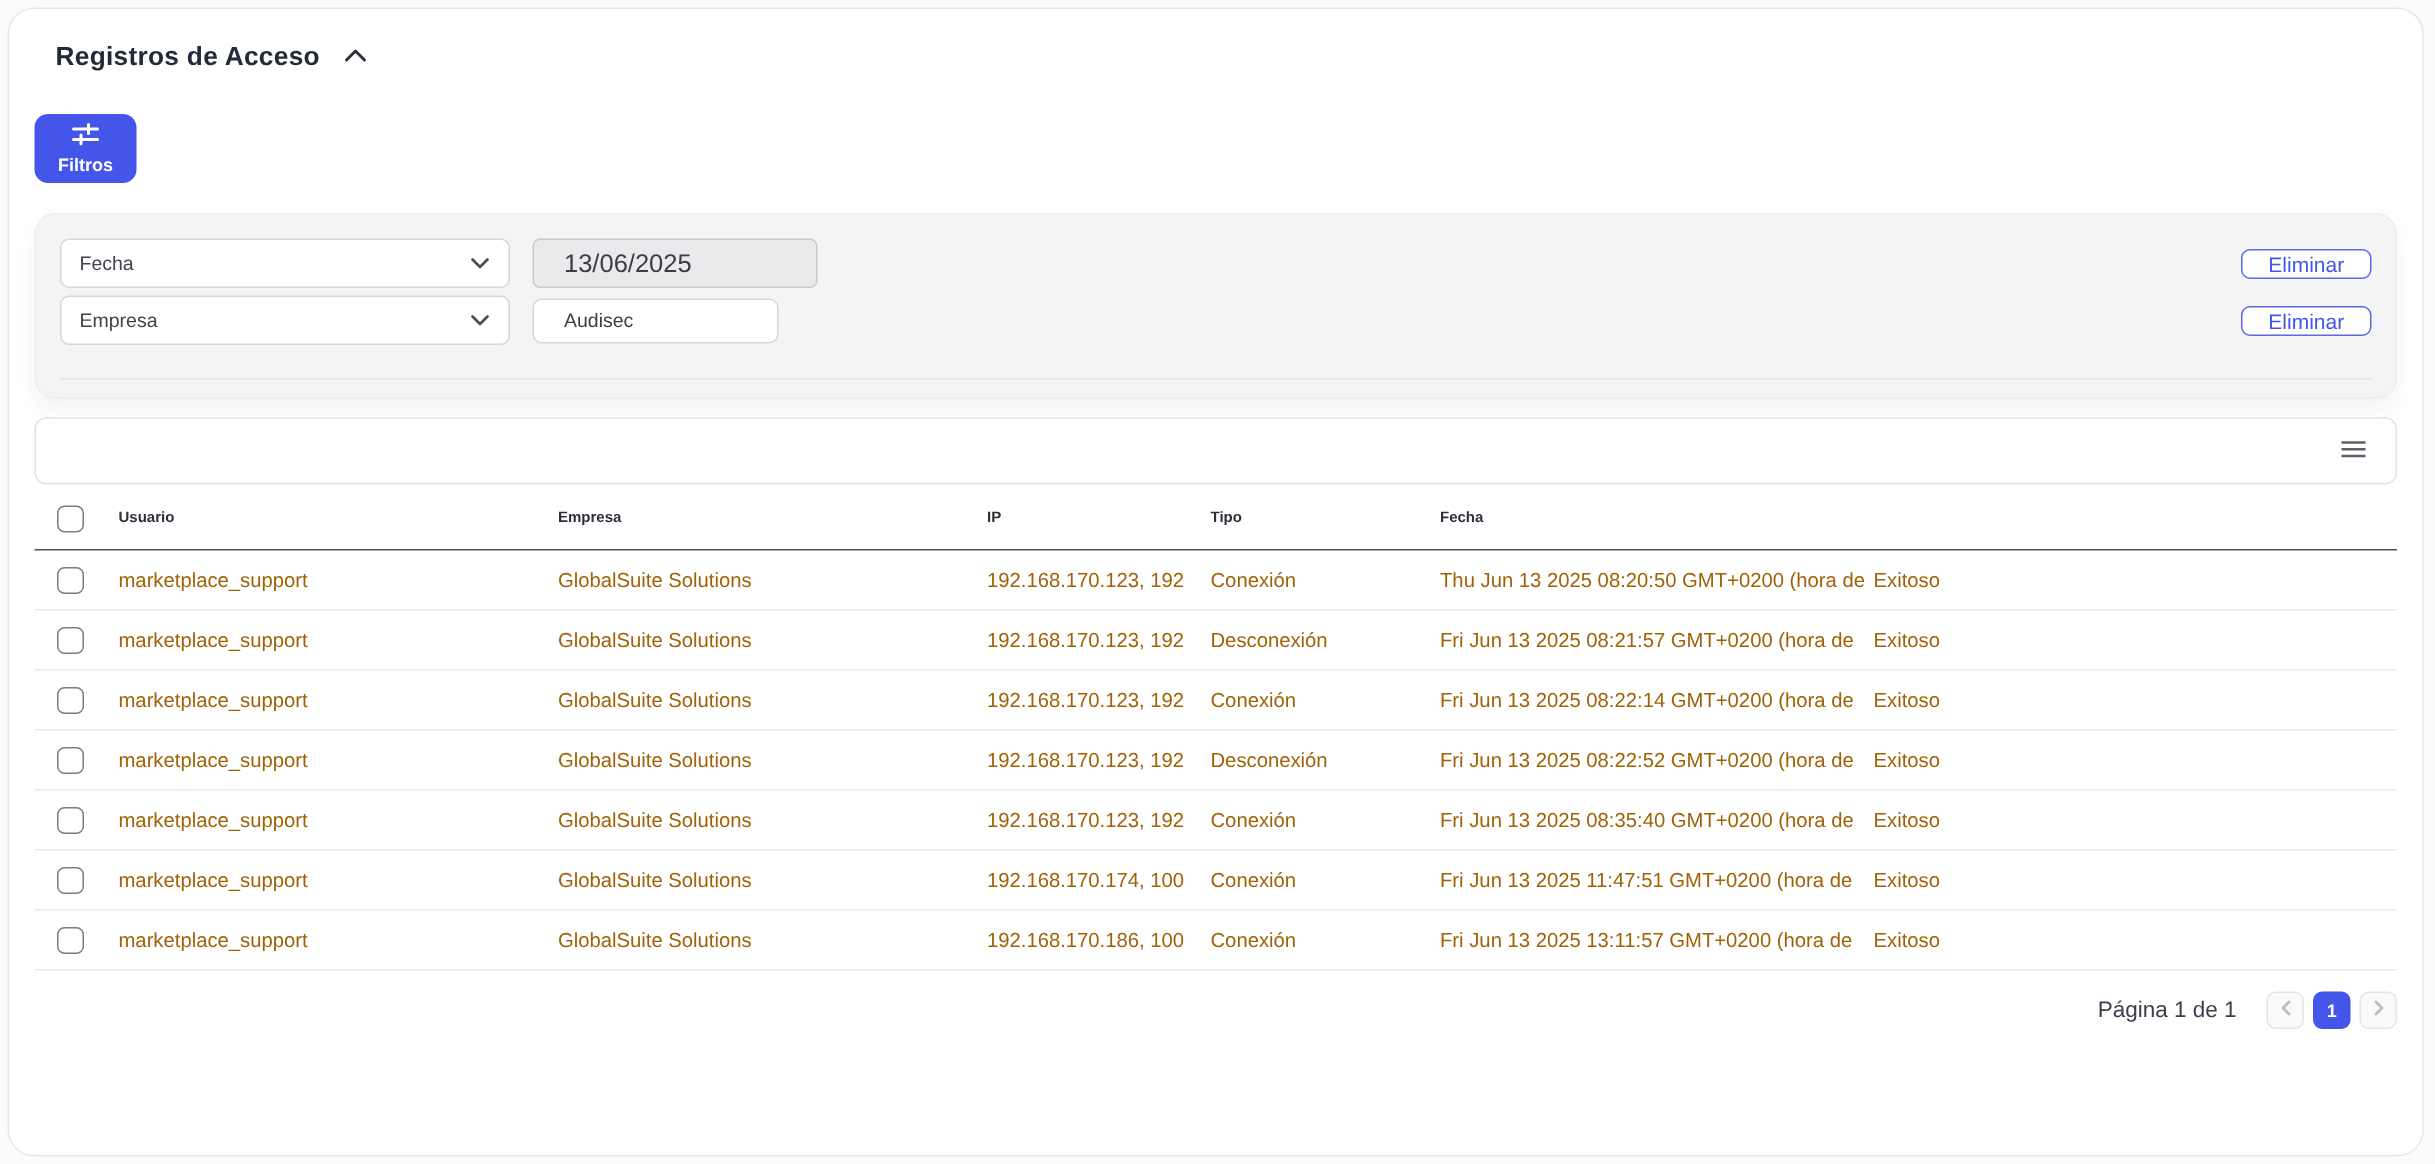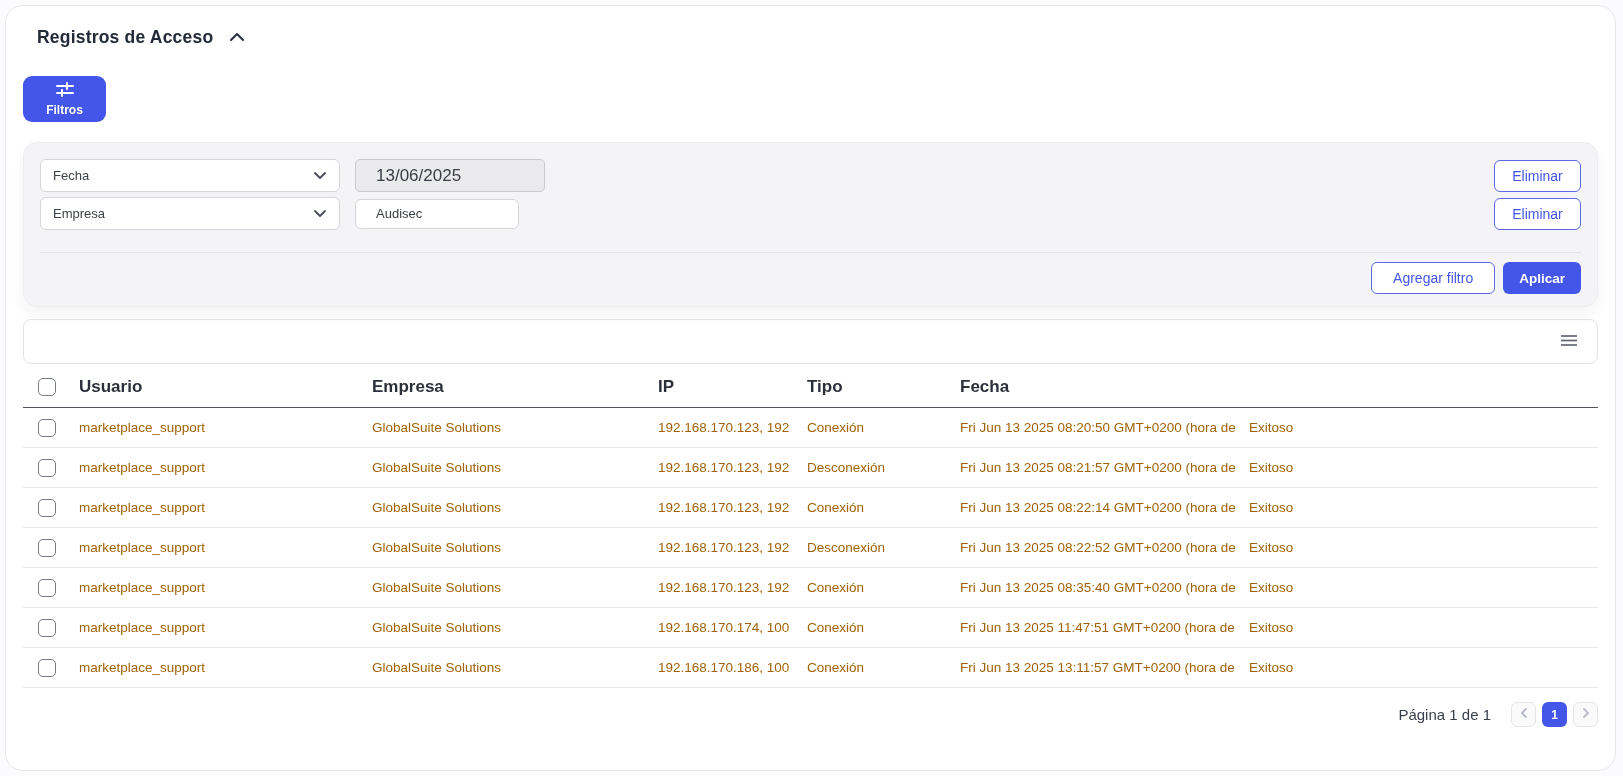--- a/index.html
+++ b/index.html
@@ -11,21 +11,21 @@
     padding:0 17px;
   }
 
   
   .title-row { display:flex; align-items:center; gap:14px; margin-top:21px; margin-left:14px; }
   .page-title { font-size:17.5px; font-weight:bold; color:#232a38; letter-spacing:.2px; }
   .collapse-btn { background:none; border:none; cursor:pointer; display:flex; align-items:center; padding:2px; }
 
   
   .filters-btn {
-    margin-top:28px; width:83px; height:46px; border:none; border-radius:9px;
+    margin-top:28px; width:68px; height:46px; border:none; border-radius:9px;
     background:#4356e9; color:#fff; display:flex; flex-direction:column;
     align-items:center; justify-content:center; gap:3px; cursor:pointer;
   }
   .filters-btn span { font-size:12px; font-weight:bold; }
 
   
   .filter-panel {
     margin-top:20px; background:#f4f4f6; border:1px solid #ededf0; border-radius:14px;
     padding:16px 16px 12px 16px; box-shadow:0 8px 14px rgba(30,34,60,.05);
   }
@@ -40,21 +40,21 @@
     height:33px; border-radius:5px; font-family:"Liberation Sans",sans-serif; color:#393d45;
     padding:0 20px; outline:none;
   }
   .val-date { width:190px; background:#eaeaec; border:1px solid #c9c9cd; font-size:17px; }
   .val-text { width:164px; height:30px; background:#fff; border:1px solid #d6d6da; font-size:13px; border-radius:6px; }
   .spacer { flex:1; }
   .btn-outline {
     background:#fff; border:1px solid #5b69e2; color:#4356e9; border-radius:6px;
     font-size:14px; font-family:"Liberation Sans",sans-serif; cursor:pointer;
   }
-  .btn-eliminar { width:87px; height:32px; }
+  .btn-eliminar { width:87px; height:20px; }
   .panel-divider { border:none; border-top:1px solid #e2e2e6; margin:22px 0 0 0; }
   .panel-actions { display:flex; justify-content:flex-end; align-items:center; gap:8px; margin-top:9px; }
   .btn-add { height:32px; padding:0 21px; }
   .btn-apply {
     height:32px; padding:0 16px; background:#4356e9; color:#fff; border:none; border-radius:6px;
     font-size:13.5px; font-weight:bold; font-family:"Liberation Sans",sans-serif; cursor:pointer;
   }
 
   
   .toolbar {
@@ -64,21 +64,21 @@
   .menu-btn { background:none; border:none; cursor:pointer; display:flex; padding:4px; }
 
   
   .table { margin-top:2px; }
   .trow, .thead {
     display:grid; grid-template-columns:56px 293px 286px 149px 153px 289px 1fr;
     align-items:center;
   }
   .thead { height:42px; border-bottom:1.5px solid #4e535f; }
   .trow { height:40px; border-bottom:1px solid #e9e9ec; }
-  .th { font-size:17px; font-weight:bold; color:#2c303a; }
+  .th { font-size:10px; font-weight:bold; color:#2c303a; }
   .tcell { font-size:13.5px; color:#a16207; white-space:nowrap; overflow:hidden; }
   .cb-cell { padding-left:15px; }
   .cbx {
     appearance:none; -webkit-appearance:none; width:18px; height:18px; background:#fff;
     border:1.5px solid #787d88; border-radius:5px; cursor:pointer; display:block;
   }
 
   
   .pagination { display:flex; align-items:center; justify-content:flex-end; gap:6px; margin-top:14px; }
   .page-info { font-size:15px; color:#3a3f4c; margin-right:14px; }
@@ -147,24 +147,20 @@
               </svg>
           </span>
         </div>
         <input class="val-input val-text" type="text" value="Audisec" style="">
         <div class="spacer"></div>
         <button class="btn-outline btn-eliminar">Eliminar</button>
       </div>
 
       <hr class="panel-divider">
 
-      <div class="panel-actions">
-        <button class="btn-outline btn-add">Agregar filtro</button>
-        <button class="btn-apply">Aplicar</button>
-      </div>
     </div>
 
     <div class="toolbar">
       <button class="menu-btn">
         <span>
           <svg width="18" height="13" viewBox="0 0 18 13">
             <g stroke="#5c6069" stroke-width="1.6">
               <line x1="1" y1="2" x2="17" y2="2"></line>
               <line x1="1" y1="6.5" x2="17" y2="6.5"></line>
               <line x1="1" y1="11" x2="17" y2="11"></line>
@@ -187,21 +183,21 @@
       </div>
       <div>
           <div class="trow">
             <div class="cb-cell">
               <input type="checkbox" class="cbx" style="">
             </div>
             <div class="tcell">marketplace_support</div>
             <div class="tcell">GlobalSuite Solutions</div>
             <div class="tcell">192.168.170.123, 192</div>
             <div class="tcell">Conexión</div>
-            <div class="tcell">Fri Jun 13 2025 08:20:50 GMT+0200 (hora de</div>
+            <div class="tcell">Thu Jun 13 2025 08:20:50 GMT+0200 (hora de</div>
             <div class="tcell">Exitoso</div>
           </div>
           <div class="trow">
             <div class="cb-cell">
               <input type="checkbox" class="cbx" style="">
             </div>
             <div class="tcell">marketplace_support</div>
             <div class="tcell">GlobalSuite Solutions</div>
             <div class="tcell">192.168.170.123, 192</div>
             <div class="tcell">Desconexión</div>

